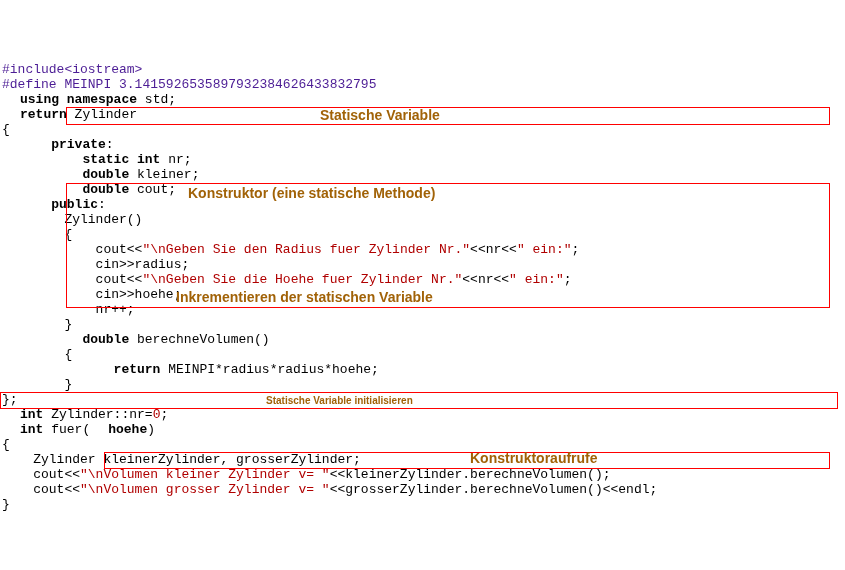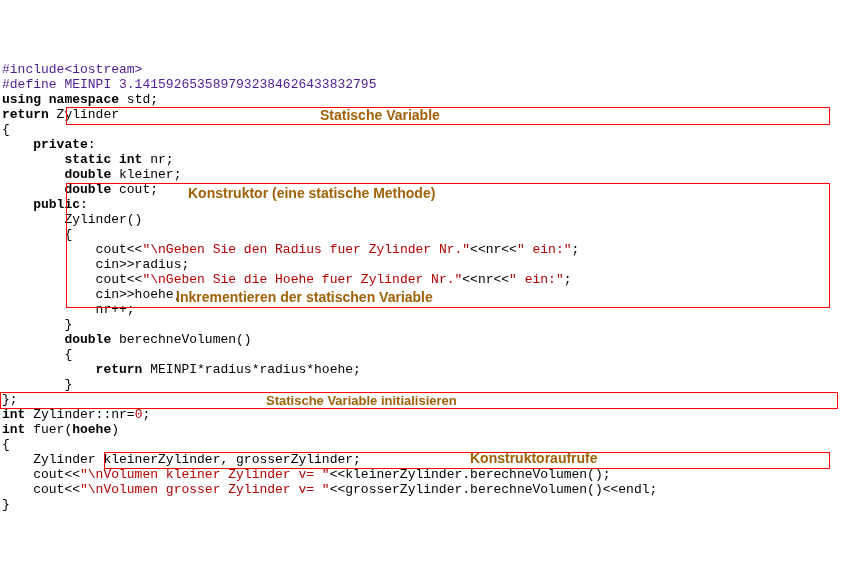--- a/index.html
+++ b/index.html
@@ -8,21 +8,21 @@
     font-family: "Courier New", monospace;
     font-size: 13px;
     line-height: 15px;
     background: #fff;
     color: #000;
     white-space: pre;
     position: relative;
     width: 845px;
     height: 570px;
   }
-  .kw { font-weight: bold; color: #000; }
+  .kw { font-weight: bold; color: #000; margin-left: 18px; }
   .pp { color: #4c1d95; }
   .str { color: #b00000; }
   .box {
     position: absolute;
     border: 1px solid #ff0000;
     box-sizing: border-box;
   }
   .label {
     position: absolute;
     color: #a16207;
@@ -70,19 +70,19 @@
 
 
 <div class="box" style="left:66px; top:107px; width:764px; height:18px;"></div>
 <div class="label" style="left:320px; top:108px;">Statische Variable</div>
 
 <div class="box" style="left:66px; top:183px; width:764px; height:125px;"></div>
 <div class="label" style="left:188px; top:186px;">Konstruktor (eine statische Methode)</div>
 <div class="label" style="left:176px; top:290px;">Inkrementieren der statischen Variable</div>
 
 <div class="box" style="left:0px; top:392px; width:838px; height:17px;"></div>
-<div class="label" style="left:266px; top:393px; font-size:13px;">Statische Variable initialisieren</div>
+<div class="label" style="left:266px; top:393px; font-size:10px;">Statische Variable initialisieren</div>
 
 <div class="box" style="left:104px; top:452px; width:726px; height:17px;"></div>
 <div class="label" style="left:470px; top:451px;">Konstruktoraufrufe</div>
 
 
 
 
 </body></html>

